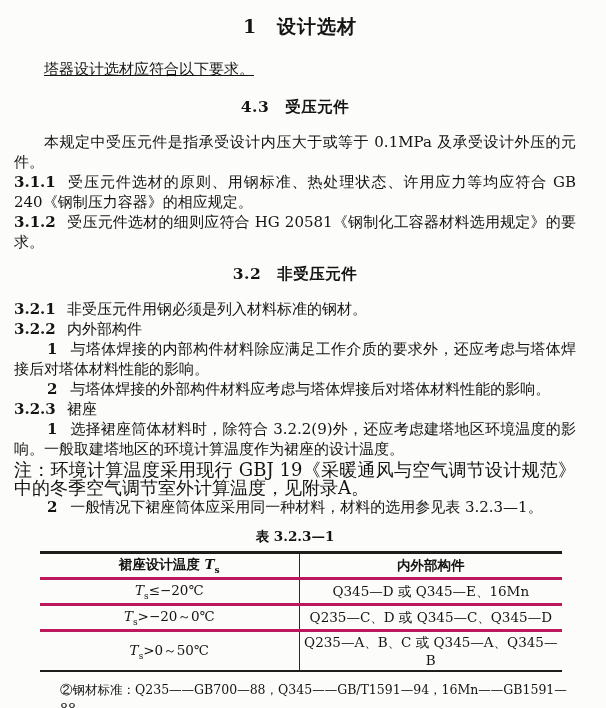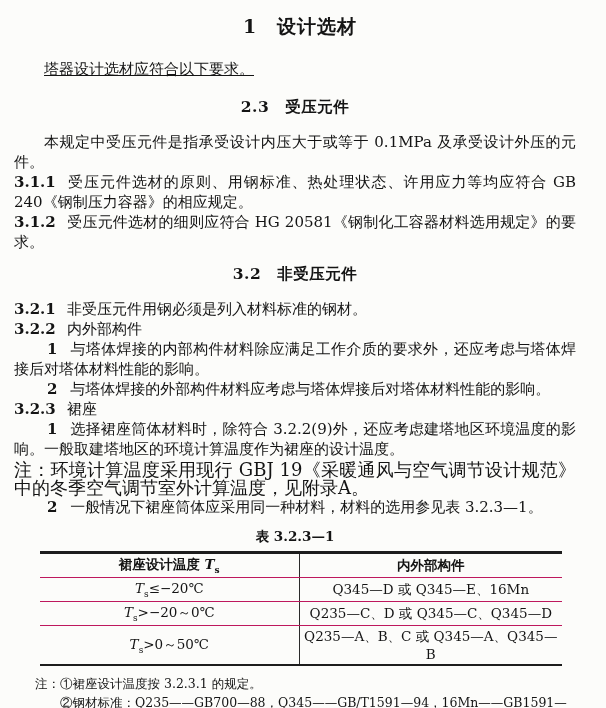--- a/index.html
+++ b/index.html
@@ -59,21 +59,21 @@
   table.skirt-table {
     border-collapse: collapse;
     margin-left: 26px;
     width: 522px;
     border-top: 3px solid #1d1d1d;
     border-bottom: 2px solid #1d1d1d;
     font-size: 13.5px;
     table-layout: fixed;
   }
   table.skirt-table th, table.skirt-table td {
-    border-bottom: 1px solid #be185d;
+    border-bottom: 3px solid #be185d;
     text-align: center;
     padding: 2px 4px;
     height: 19px;
     vertical-align: middle;
   }
   table.skirt-table th { font-weight: bold; }
   table.skirt-table th:first-child, table.skirt-table td:first-child {
     border-right: 1px solid #2a2a2a;
     width: 48%;
   }
@@ -90,21 +90,21 @@
 </style>
 </head>
 <body>
 
 <div class="page">
 
   <div class="chapter-title">1　设计选材</div>
 
   <p class="intro-p">塔器设计选材应符合以下要求。</p>
 
-  <div class="section-heading">2.3　受压元件</div>
+  <div class="section-heading">4.3　受压元件</div>
 
   <p class="body-indent">本规定中受压元件是指承受设计内压大于或等于 0.1MPa 及承受设计外压的元件。</p>
 
   <p><b class="item-label">3.1.1</b><span>受压元件选材的原则、用钢标准、热处理状态、许用应力等均应符合 GB 240《钢制压力容器》的相应规定。</span></p>
 
   <p><b class="item-label">3.1.2</b><span>受压元件选材的细则应符合 HG 20581《钢制化工容器材料选用规定》的要求。</span></p>
 
   <div class="section-heading second">3.2　非受压元件</div>
 
   <p><b class="item-label">3.2.1</b><span>非受压元件用钢必须是列入材料标准的钢材。</span></p>
@@ -142,17 +142,16 @@
           <td>Q235—C、D 或 Q345—C、Q345—D</td>
         </tr>
         <tr>
           <td><i>T</i><sub>s</sub><span>&gt;0～50℃</span></td>
           <td>Q235—A、B、C 或 Q345—A、Q345—B</td>
         </tr>
       </tbody>
   </table>
 
   <div class="table-notes">
-    <div class="line1"><span>注：</span><span>①裙座设计温度按 3.2.3.1 的规定。</span></div>
     <div class="line2">②钢材标准：Q235——GB700—88，Q345——GB/T1591—94，16Mn——GB1591—88。</div>
   </div>
 
 </div>
 
 </body></html>

